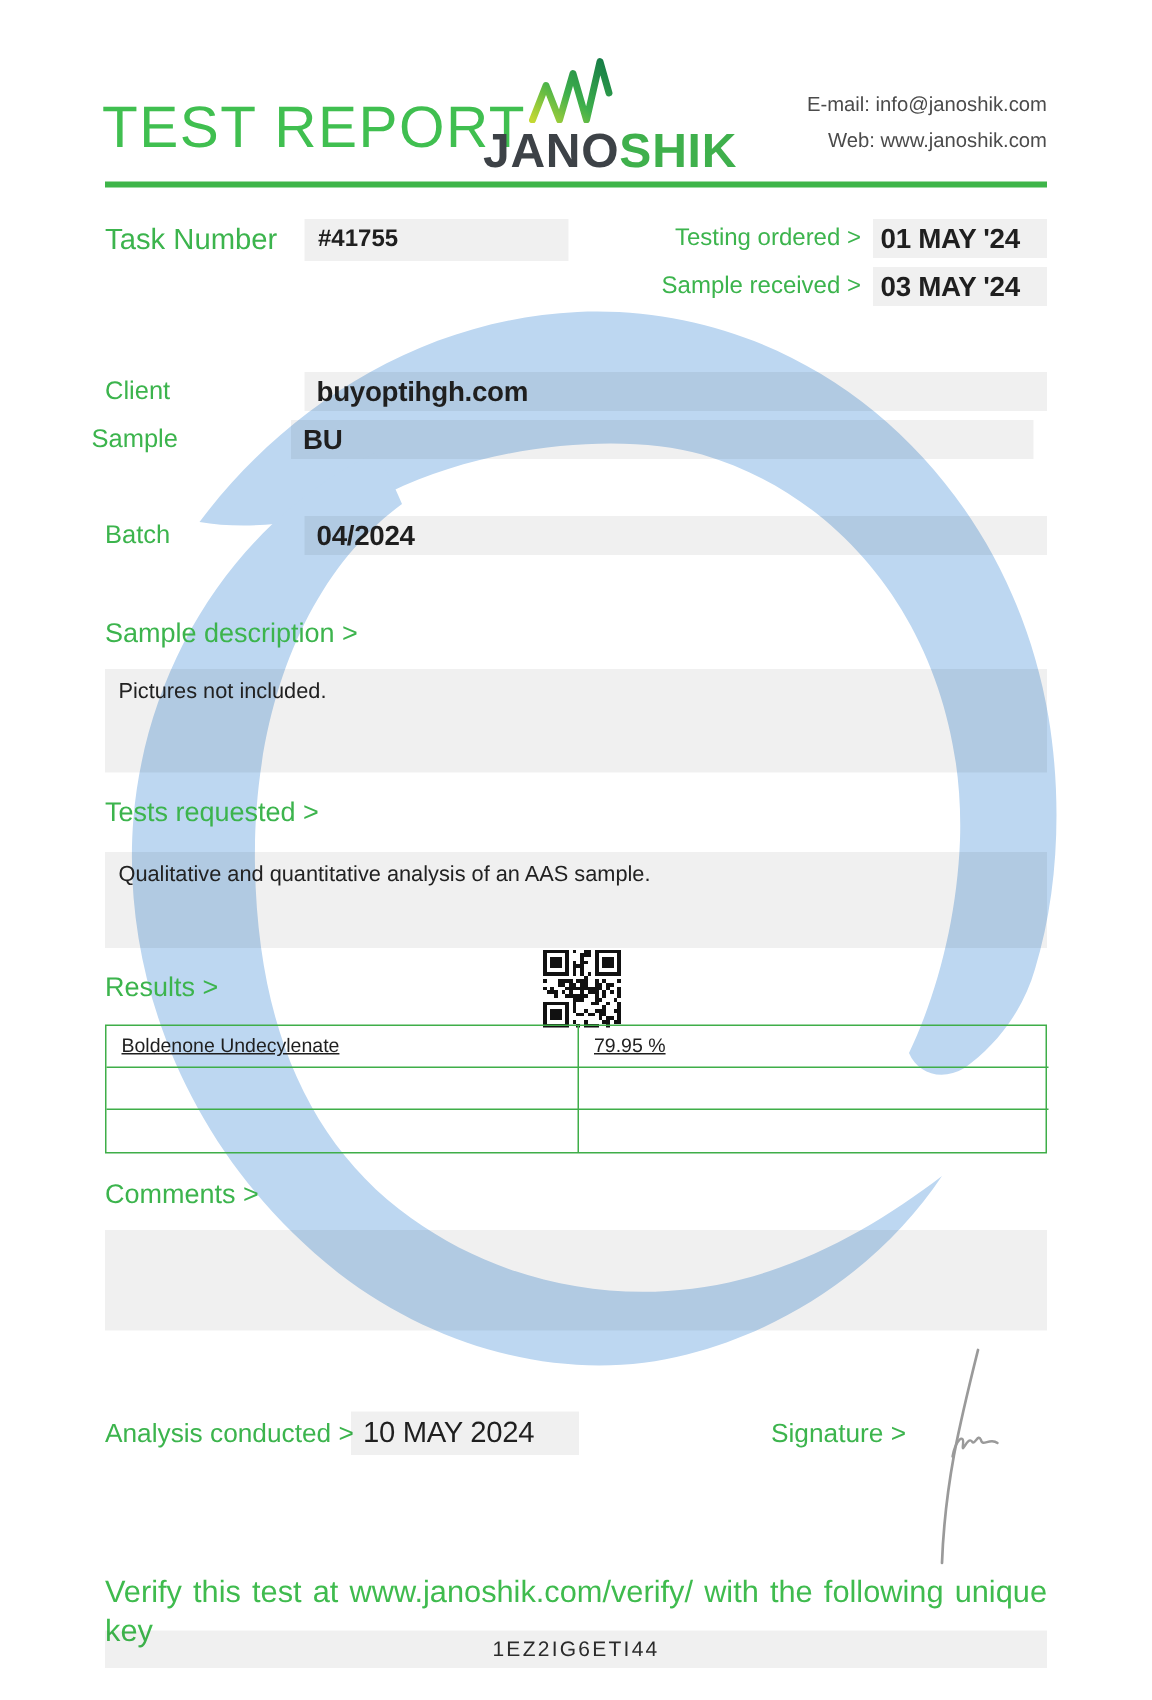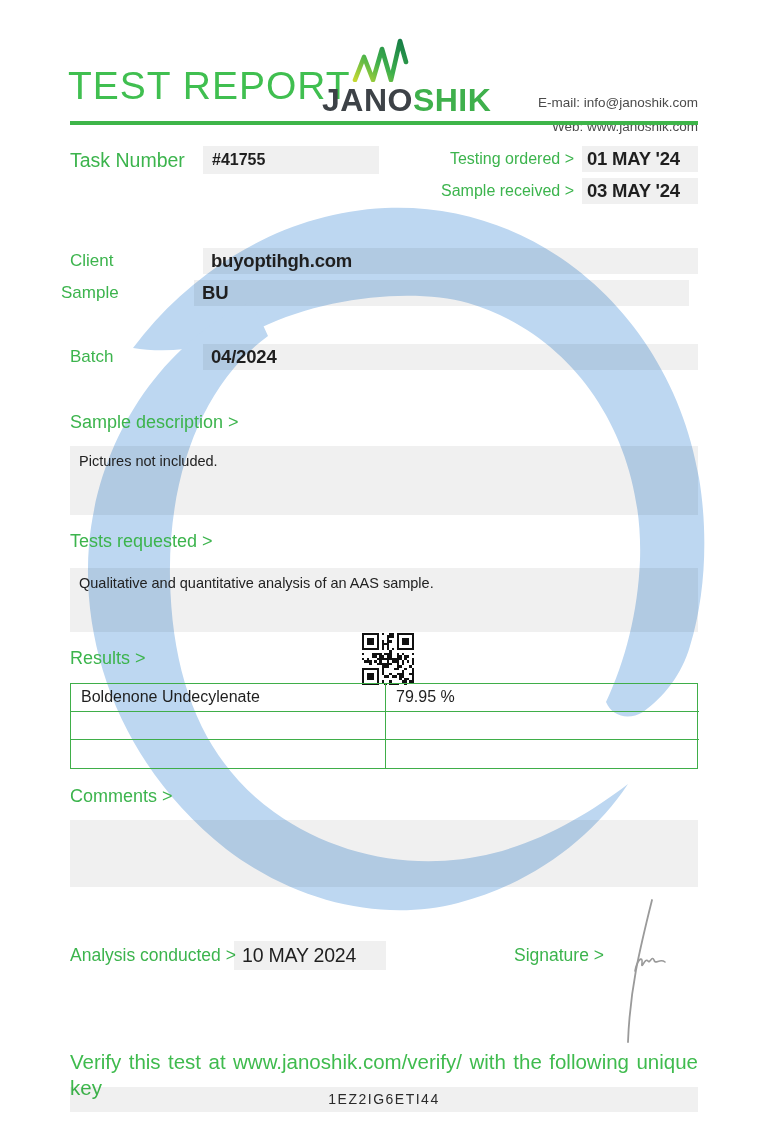--- a/index.html
+++ b/index.html
@@ -22,21 +22,21 @@
   .task-val{font-size:16px;font-weight:600;line-height:28px;padding-left:9px;}
   .daterow{display:flex;align-items:center;height:26px;}
   .daterow .dlabel{flex:1;text-align:right;padding-right:8px;}
   .daterow .dbox{width:116px;height:26px;line-height:26px;padding-left:5px;box-sizing:border-box;}
   .inforow{display:flex;align-items:center;height:26px;}
   .heading{font-size:18px;color:#3cb44d;}
   .boxbody{font-size:14.5px;padding:7px 0 0 9px;color:#222;}
   .tbl{display:grid;grid-template-columns:315px 313px;grid-template-rows:28px 28px 28px;
        border:1.6px solid #3fae49;box-sizing:border-box;}
   .tbl .cell{border-right:1.6px solid #3fae49;border-bottom:1.6px solid #3fae49;
-       font-size:16px;line-height:26px;padding-left:10px;box-sizing:border-box;}
+       font-size:13px;line-height:26px;padding-left:10px;box-sizing:border-box;text-decoration:underline;}
   .tbl .cell:nth-child(2n){border-right:none;}
   .tbl .cell:nth-child(5),.tbl .cell:nth-child(6){border-bottom:none;}
   .brand{font-size:32px;font-weight:bold;letter-spacing:0.5px;text-align:center;}
   .brand .b1{color:#3d4247;}
   .brand .b2{color:#3fb04c;}
   .verify{font-size:20.5px;color:#3fbb4e;text-align:justify;text-align-last:justify;line-height:26px;}
   .keybox{height:25px;line-height:25px;text-align:center;font-size:14px;
           letter-spacing:1.5px;font-weight:500;color:#2b2b2b;}
   .anal-val{font-size:19.5px;font-weight:500;line-height:29px;padding-left:8px;letter-spacing:-0.2px;}
 </style>
@@ -79,21 +79,21 @@
           <stop offset="0.45" stop-color="#3fb04c"></stop>
           <stop offset="1" stop-color="#147a46"></stop>
         </linearGradient>
       </defs>
       <polyline points="6,44 15,21 24,44 33,13 42,44 51,5 57,26" fill="none" stroke="url(#lg)" stroke-width="4.6" stroke-linecap="round" stroke-linejoin="round"></polyline>
     </svg>
     <div class="abs brand" style="left:322px;top:82px;width:130px;">
       <span class="b1">JANO</span><span class="b2">SHIK</span>
     </div>
 
-    <div class="abs contact" style="right:70px;top:58px;margin-top:33px;">
+    <div class="abs contact" style="right:70px;top:58px;">
       <div>E-mail: info@janoshik.com</div>
       <div>Web: www.janoshik.com</div>
     </div>
 
     <div class="abs rule" style="left:70px;top:121px;width:628px;height:4px;"></div>
 
     <div class="abs green lbl-lg" style="left:70px;top:149px;">Task Number</div>
     <div class="abs field task-val" style="left:203px;top:146px;width:176px;height:28px;box-sizing:border-box;">#41755</div>
 
     <div class="abs daterow" style="left:390px;top:146px;width:308px;">

